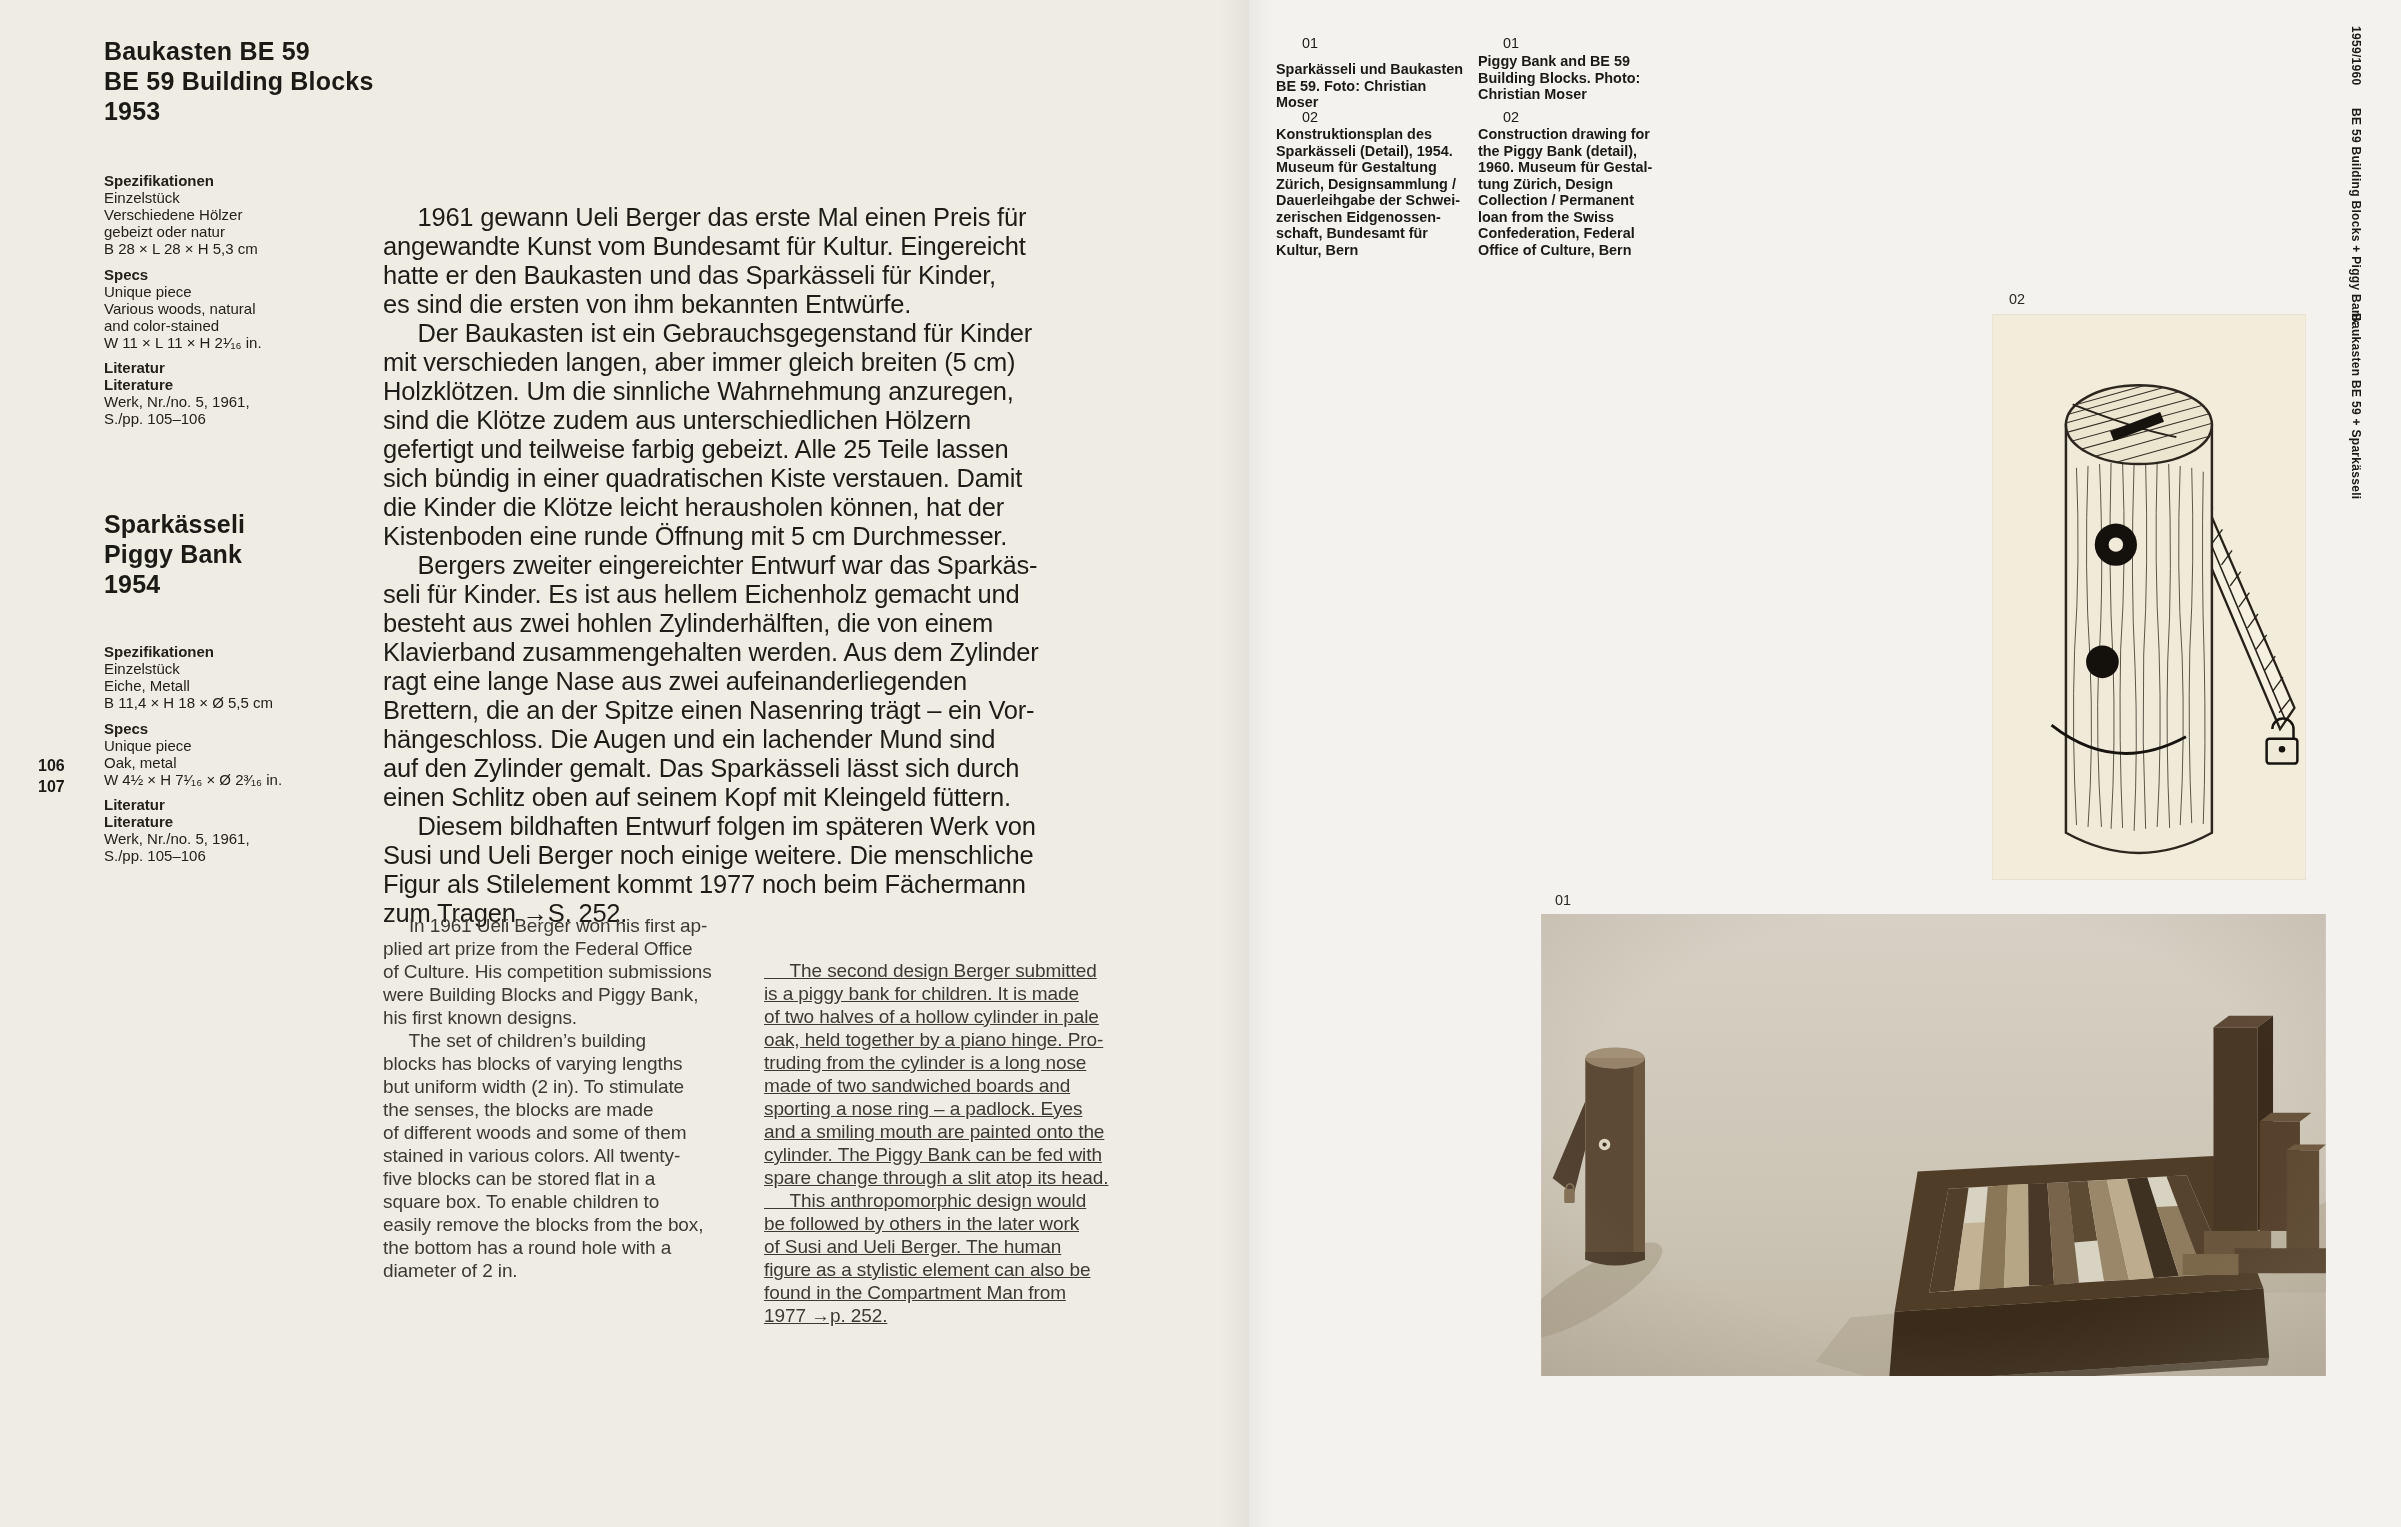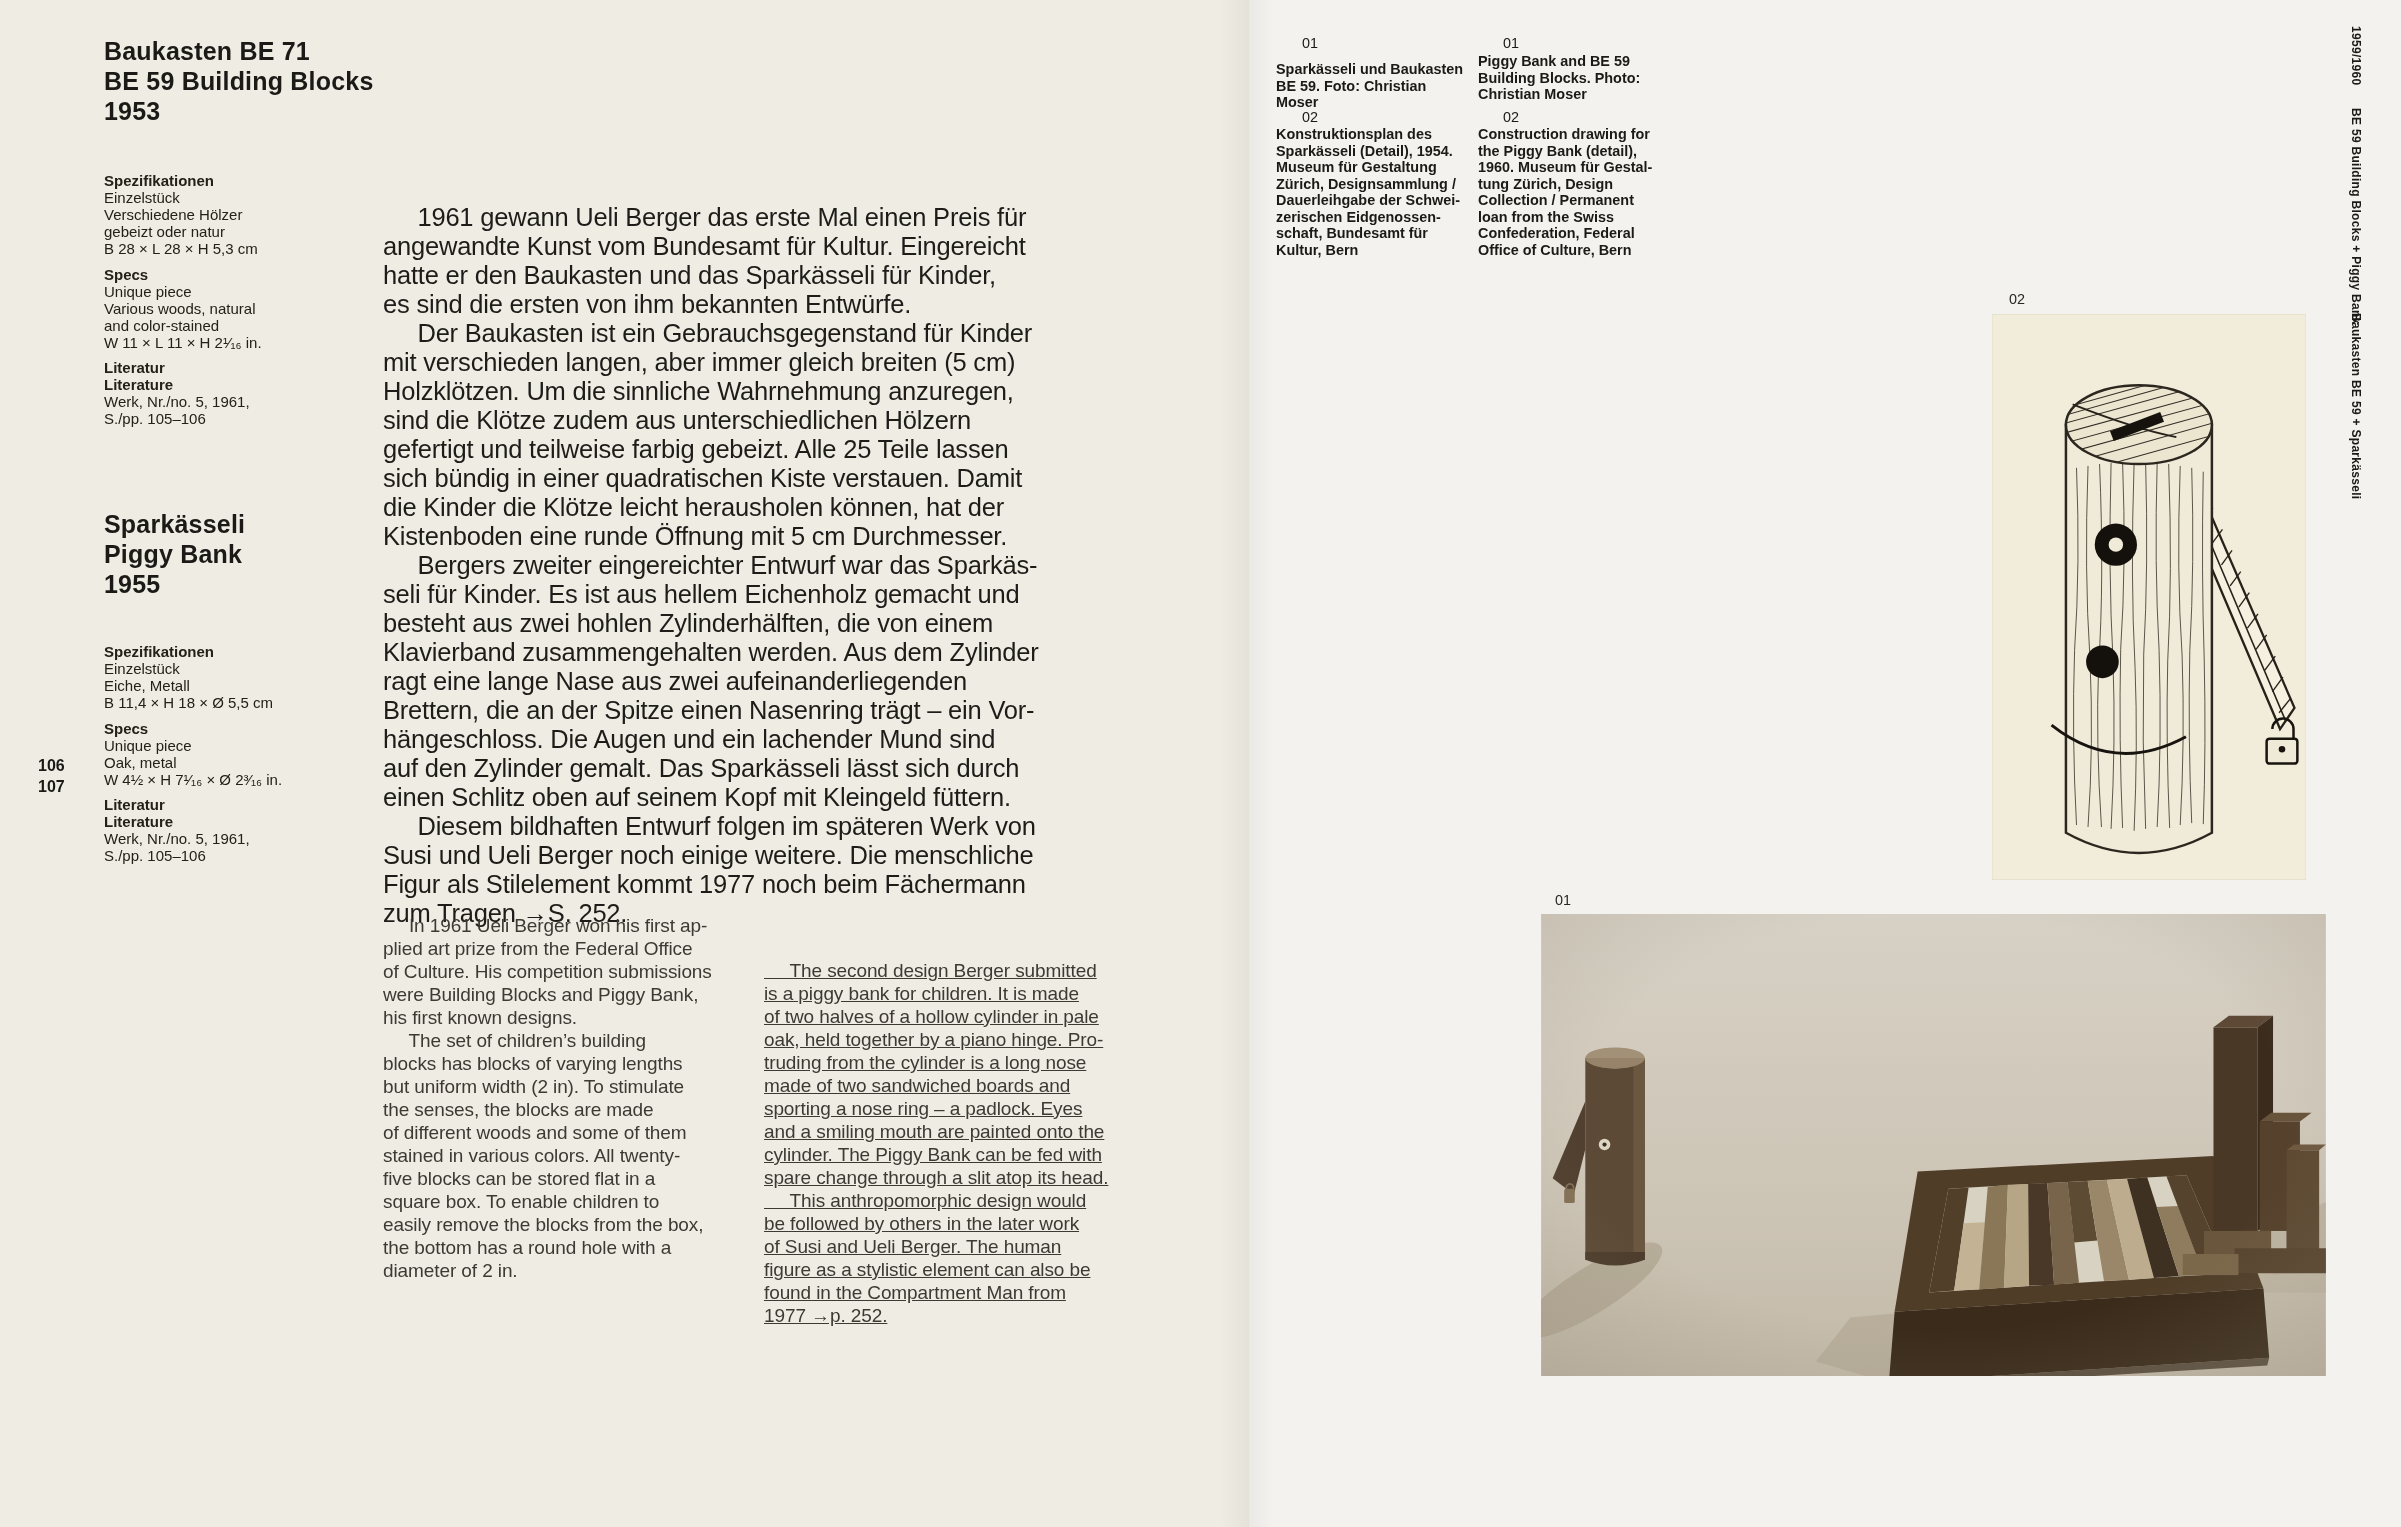--- a/index.html
+++ b/index.html
@@ -36,21 +36,21 @@
 </style>
 </head>
 <body>
 
 <div class="abs page-left"></div>
 <div class="abs page-right"></div>
 <div class="abs seam-l"></div>
 <div class="abs seam-r"></div>
 
 <div class="abs t-title" style="left:104px;top:36px;">
-  <div>Baukasten BE 71</div>
+  <div>Baukasten BE 59</div>
   <div>BE 59 Building Blocks</div>
   <div>1953</div>
 </div>
 
 <div class="abs t-spec" style="left:104px;top:172px;">
   <div class="grp">
     <div class="lbl">Spezifikationen</div>
     <div class="bdy">Einzelstück
 Verschiedene Hölzer
 gebeizt oder natur
@@ -67,21 +67,21 @@
     <div class="lbl">Literatur</div>
     <div class="lbl">Literature</div>
     <div class="bdy">Werk, Nr./no. 5, 1961,
 S./pp. 105–106</div>
   </div>
 </div>
 
 <div class="abs t-title" style="left:104px;top:509px;">
   <div>Sparkässeli</div>
   <div>Piggy Bank</div>
-  <div>1955</div>
+  <div>1954</div>
 </div>
 
 <div class="abs t-spec" style="left:104px;top:643px;">
   <div class="grp">
     <div class="lbl">Spezifikationen</div>
     <div class="bdy">Einzelstück
 Eiche, Metall
 B 11,4 × H 18 × Ø 5,5 cm</div>
   </div>
   <div class="grp">

